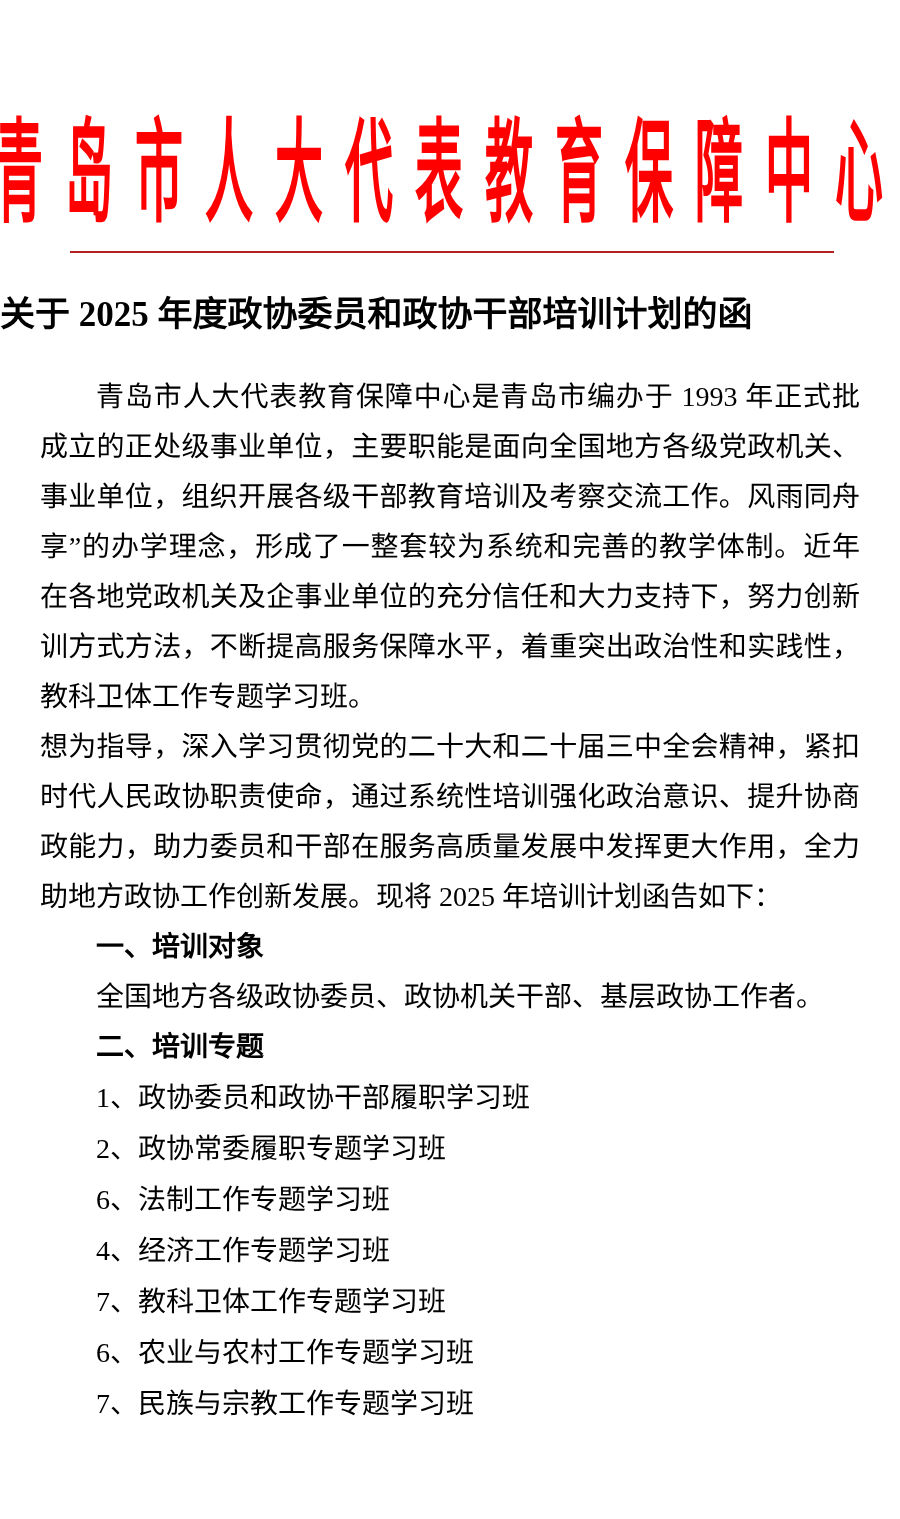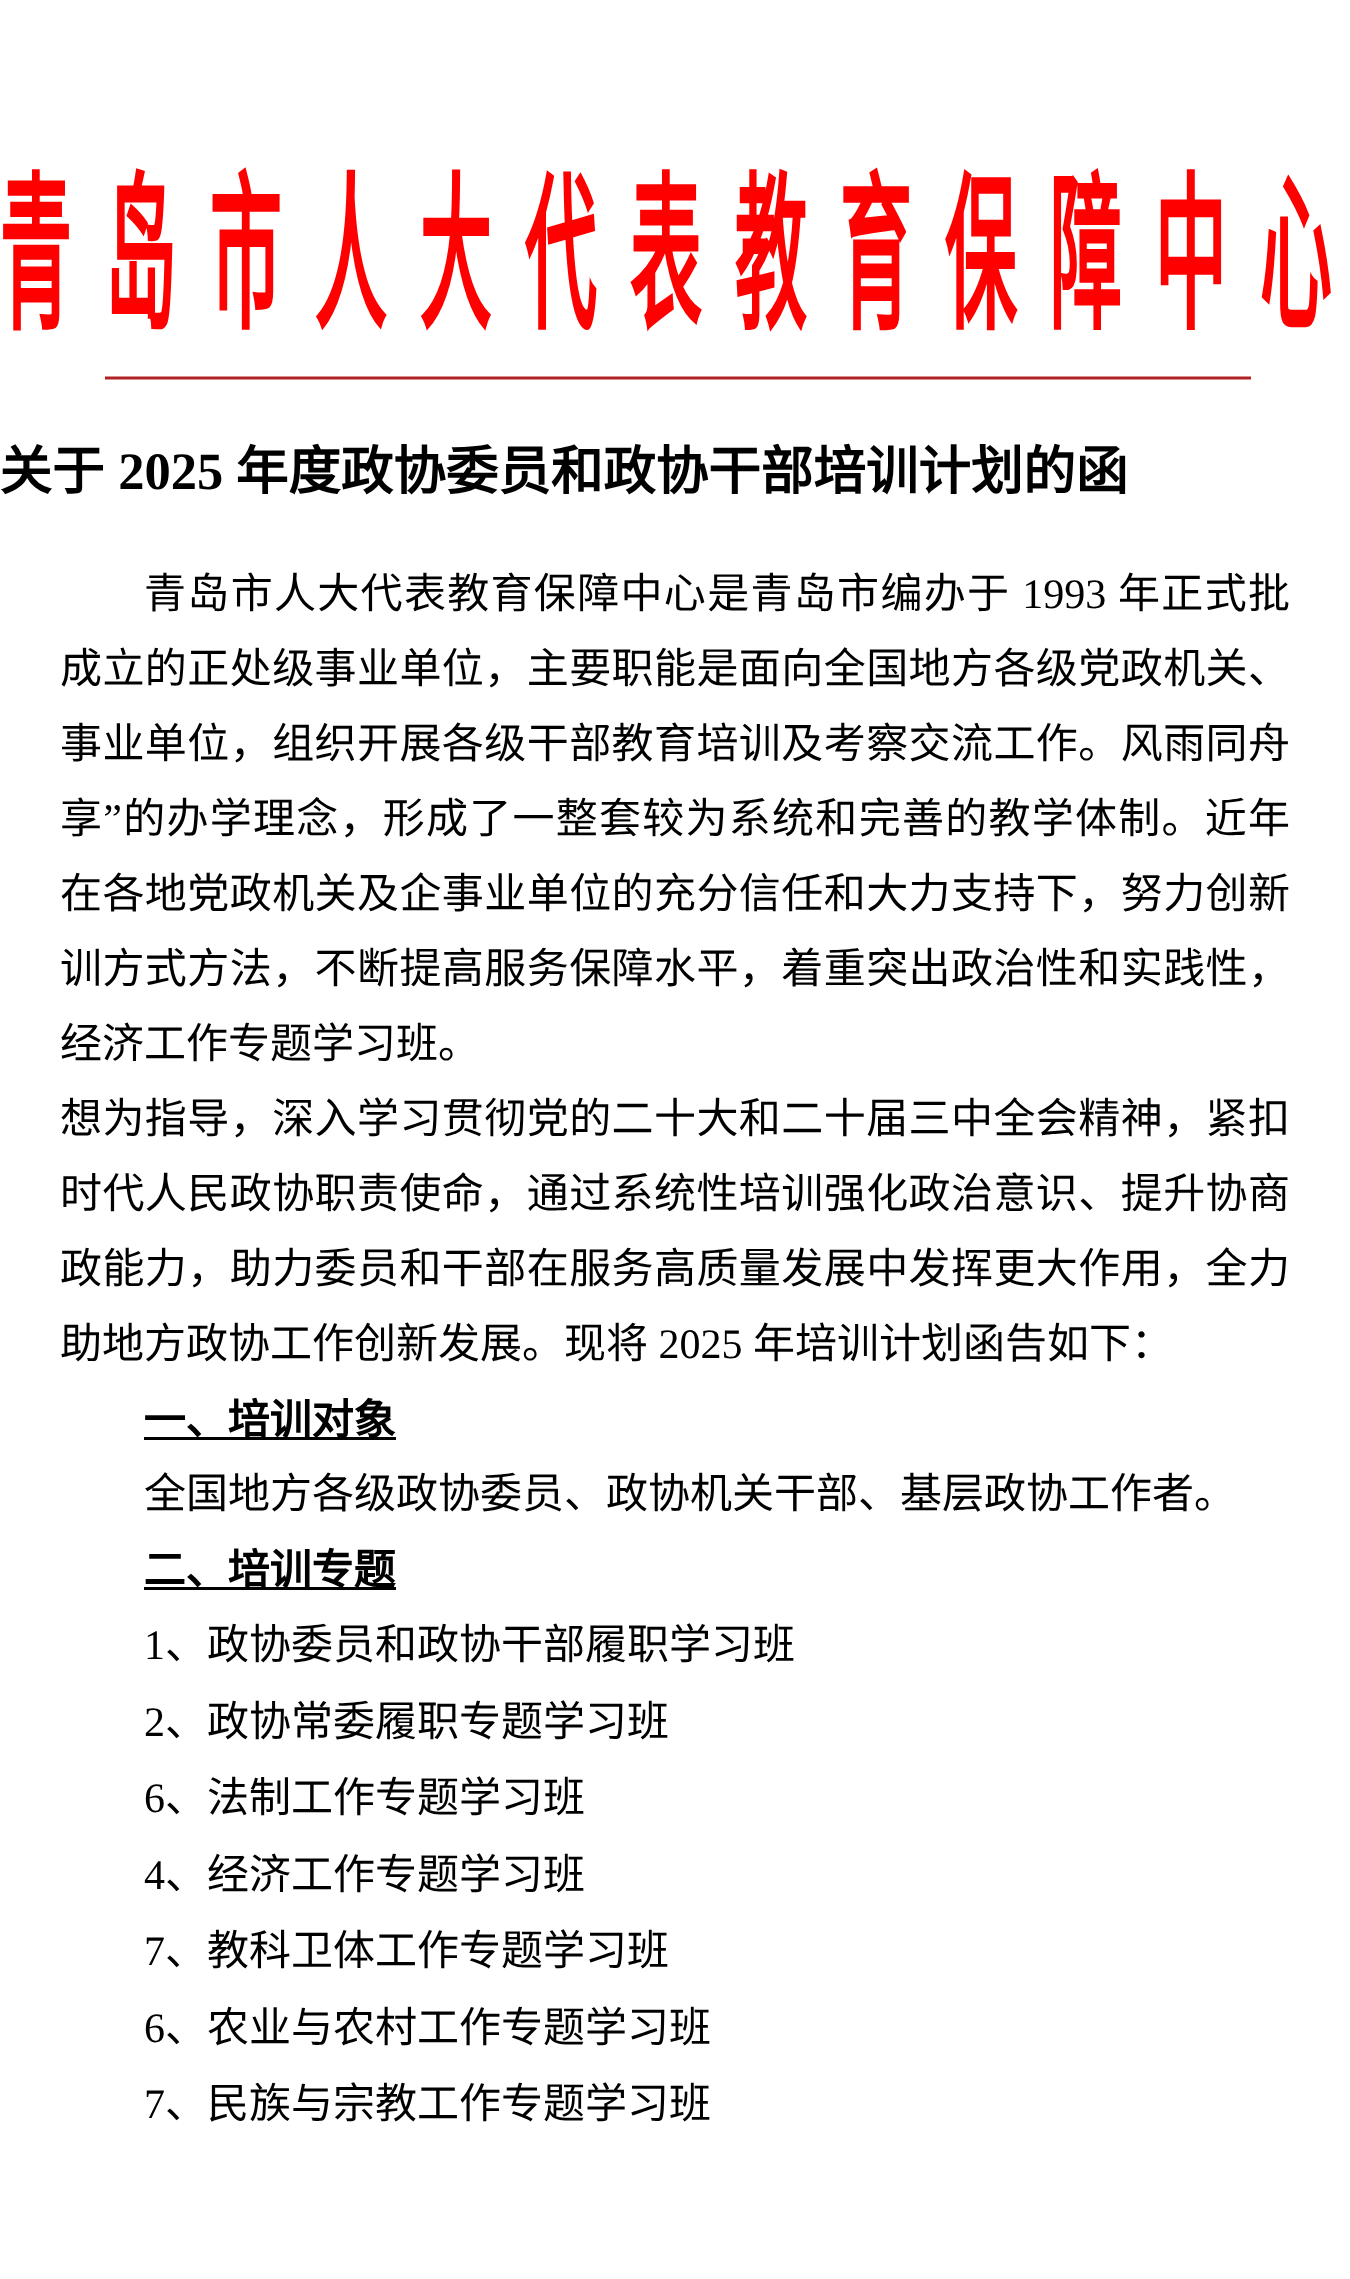--- a/index.html
+++ b/index.html
@@ -7,21 +7,21 @@
     position:relative;
     width:900px;height:1519px;
     background:#ffffff;
     overflow:hidden;
     font-family:"Liberation Serif", serif;
     color:#000000;
   }
   
   .masthead{
     position:absolute;top:108px;left:0;right:0;height:132px;
-    display:flex;align-items:center;justify-content:flex-start;
+    display:flex;align-items:center;justify-content:center;
   }
   .masthead-title{
     font-family:"Liberation Serif", serif;
     font-weight:bold;
     font-size:48px;line-height:48px;
     letter-spacing:22px;
     white-space:nowrap;
     color:#ff0000;
     transform:scaleY(2.35);
     transform-origin:center;
@@ -51,21 +51,20 @@
     overflow:hidden;
   }
   .pline.indent{padding-left:56px;}
   .pline.last{text-align-last:left;}
   .sec-heading{
     height:50px;line-height:50px;
     padding-left:56px;
     font-family:"Liberation Sans", sans-serif;
     font-weight:bold;
     font-size:28px;
-    text-decoration:underline;
   }
   .sec-body{
     height:50px;line-height:50px;
     padding-left:56px;
   }
   .list-item{
     height:51px;line-height:51px;
     padding-left:56px;
   }
 </style>
@@ -83,21 +82,21 @@
 
   <div class="body">
 
     <div>
       <div class="pline indent">青岛市人大代表教育保障中心是青岛市编办于 1993 年正式批准</div>
       <div class="pline">成立的正处级事业单位，主要职能是面向全国地方各级党政机关、企</div>
       <div class="pline">事业单位，组织开展各级干部教育培训及考察交流工作。风雨同舟三</div>
       <div class="pline">享”的办学理念，形成了一整套较为系统和完善的教学体制。近年来，</div>
       <div class="pline">在各地党政机关及企事业单位的充分信任和大力支持下，努力创新培</div>
       <div class="pline">训方式方法，不断提高服务保障水平，着重突出政治性和实践性，较</div>
-      <div class="pline last">经济工作专题学习班。</div>
+      <div class="pline last">教科卫体工作专题学习班。</div>
     </div>
 
     <div>
       <div class="pline">想为指导，深入学习贯彻党的二十大和二十届三中全会精神，紧扣新</div>
       <div class="pline">时代人民政协职责使命，通过系统性培训强化政治意识、提升协商议</div>
       <div class="pline">政能力，助力委员和干部在服务高质量发展中发挥更大作用，全力协</div>
       <div class="pline last">助地方政协工作创新发展。现将 2025 年培训计划函告如下：</div>
     </div>
 
     <div>

